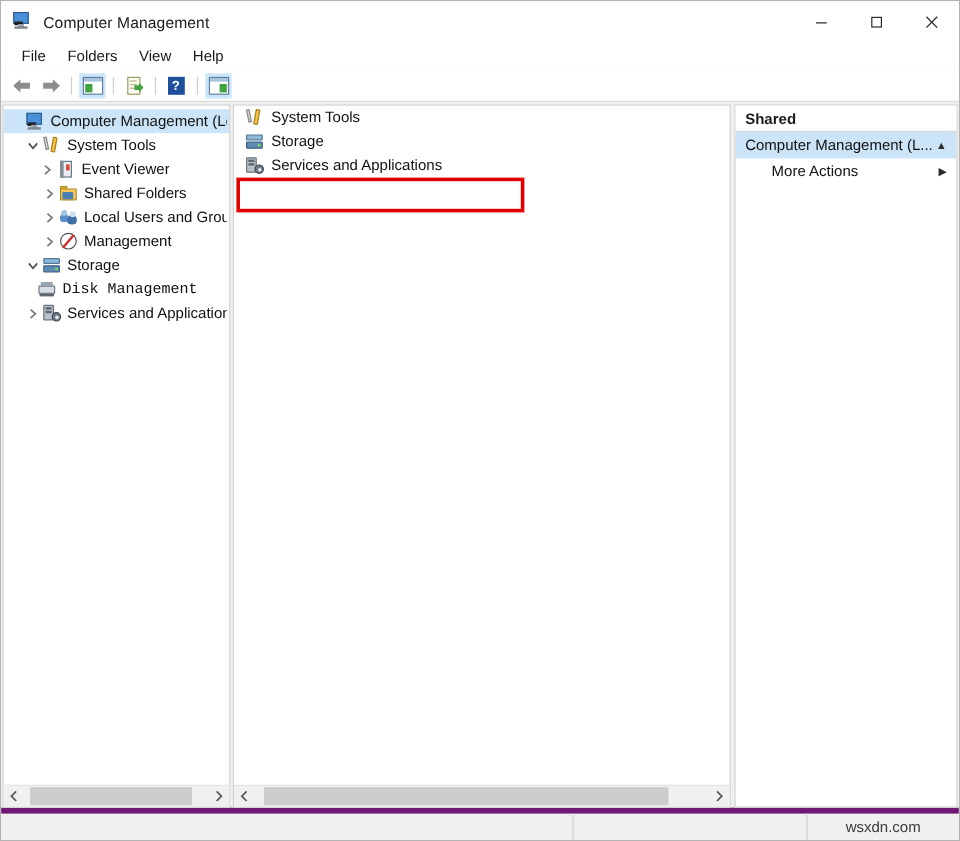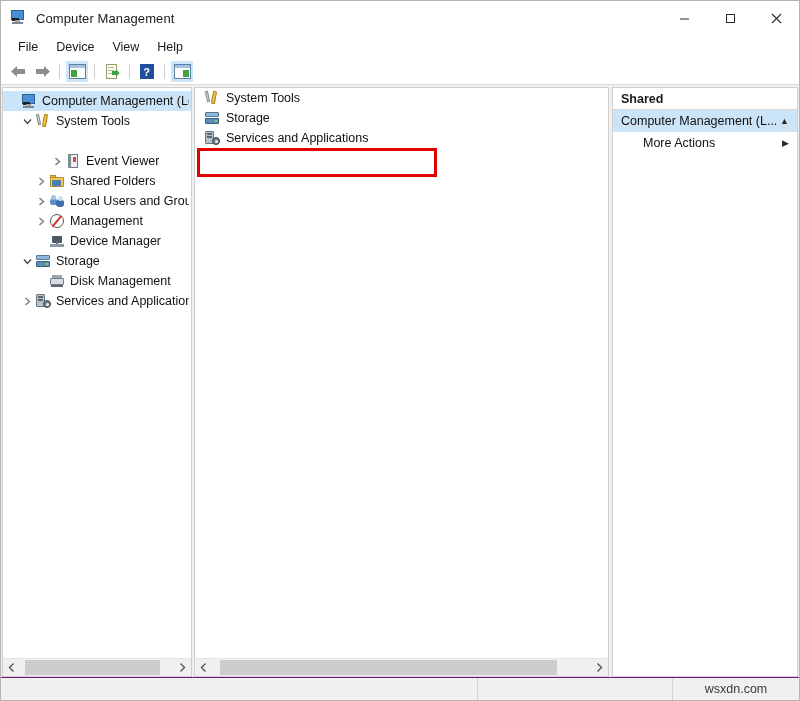--- a/index.html
+++ b/index.html
@@ -263,21 +263,21 @@
     top: 1px;
     bottom: 1px;
     background: #cdcdcd;
   }
 
   
   .statusbar {
     height: 22px;
     min-height: 22px;
     background: #f0f0f0;
-    border-top: 1px solid #701a75;
+    border-top: 5px solid #701a75;
     display: flex;
     align-items: center;
     font-size: 12px;
     color: #333;
   }
   .sb-cell { height: 100%; display: flex; align-items: center; padding: 0 8px; }
   .sb-main { flex: 1 1 auto; border-right: 1px solid #d2d2d2; }
   .sb-mid  { width: 178px; flex: 0 0 178px; border-right: 1px solid #d2d2d2; }
   .sb-right { width: 110px; flex: 0 0 110px; justify-content: center; color: #3a3a3a; font-size: 12.5px; }
 
@@ -378,21 +378,21 @@
         <svg width="11" height="11" viewBox="0 0 11 11">
             <line x1="1" y1="1" x2="10" y2="10" stroke="#2b2b2b" stroke-width="1.1"></line>
             <line x1="10" y1="1" x2="1" y2="10" stroke="#2b2b2b" stroke-width="1.1"></line>
           </svg>
       </button>
     </div>
   </div>
 
   <div class="menubar">
     <div class="menu-item">File</div>
-    <div class="menu-item">Device</div>
+    <div class="menu-item">Folders</div>
     <div class="menu-item">View</div>
     <div class="menu-item">Help</div>
   </div>
 
   <div class="toolbar">
     <div class="tb-btn">
       <svg width="17" height="13" viewBox="0 0 17 13">
         <path d="M7 1 L1 6.5 L7 12 L7 9 L15 9 L15 4 L7 4 Z" fill="#8d8d8d"></path>
       </svg>
     </div>
@@ -456,21 +456,21 @@
                 <svg width="9" height="9" viewBox="0 0 9 9">
                   <path d="M1 2.5 L4.5 6.5 L8 2.5" fill="none" stroke="#4a4a4a" stroke-width="1.4"></path>
                 </svg>
               </span>
               <span class="tree-ico">
                 <span class="ic ic-tool-a"></span>
                 <span class="ic ic-tool-b"></span>
               </span>
               <span class="tree-label">System Tools</span>
             </div>
-            <div class="tree-row" style="padding-left: 46px; margin-top: 20px;">
+            <div class="tree-row" style="padding-left: 28px;">
               <span class="tw">
                 <svg width="9" height="9" viewBox="0 0 9 9">
                   <path d="M2.5 1 L6.5 4.5 L2.5 8" fill="none" stroke="#7a7a7a" stroke-width="1.4"></path>
                 </svg>
               </span>
               <span class="tree-ico">
                 <span class="ic ic-book"></span>
                 <span class="ic ic-book-spine"></span>
                 <span class="ic ic-book-mark"></span>
               </span>
@@ -508,43 +508,34 @@
                 <svg width="9" height="9" viewBox="0 0 9 9">
                   <path d="M2.5 1 L6.5 4.5 L2.5 8" fill="none" stroke="#7a7a7a" stroke-width="1.4"></path>
                 </svg>
               </span>
               <span class="tree-ico">
                 <span class="ic ic-perf"></span>
                 <span class="ic ic-perf-slash"></span>
               </span>
               <span class="tree-label">Management</span>
             </div>
-            <div class="tree-row" style="padding-left: 30px;">
-              <span class="tw"></span>
-              <span class="tree-ico">
-                <span class="ic ic-dev-body"></span>
-                <span class="ic ic-dev-stem"></span>
-                <span class="ic ic-dev-base"></span>
-              </span>
-              <span class="tree-label">Device Manager</span>
-            </div>
             <div class="tree-row" style="padding-left: 16px;">
               <span class="tw">
                 <svg width="9" height="9" viewBox="0 0 9 9">
                   <path d="M1 2.5 L4.5 6.5 L8 2.5" fill="none" stroke="#4a4a4a" stroke-width="1.4"></path>
                 </svg>
               </span>
               <span class="tree-ico">
                 <span class="ic ic-stor-top"></span>
                 <span class="ic ic-stor-bot"></span>
                 <span class="ic ic-stor-led"></span>
               </span>
               <span class="tree-label">Storage</span>
             </div>
-            <div class="tree-row" style="padding-left: 30px;">
+            <div class="tree-row" style="padding-left: 12px; font-family: Liberation Mono, monospace;">
               <span class="tw"></span>
               <span class="tree-ico">
                 <span class="ic ic-disk-top"></span>
                 <span class="ic ic-disk-body"></span>
                 <span class="ic ic-disk-legs"></span>
               </span>
               <span class="tree-label">Disk Management</span>
             </div>
             <div class="tree-row" style="padding-left: 16px;">
               <span class="tw">

